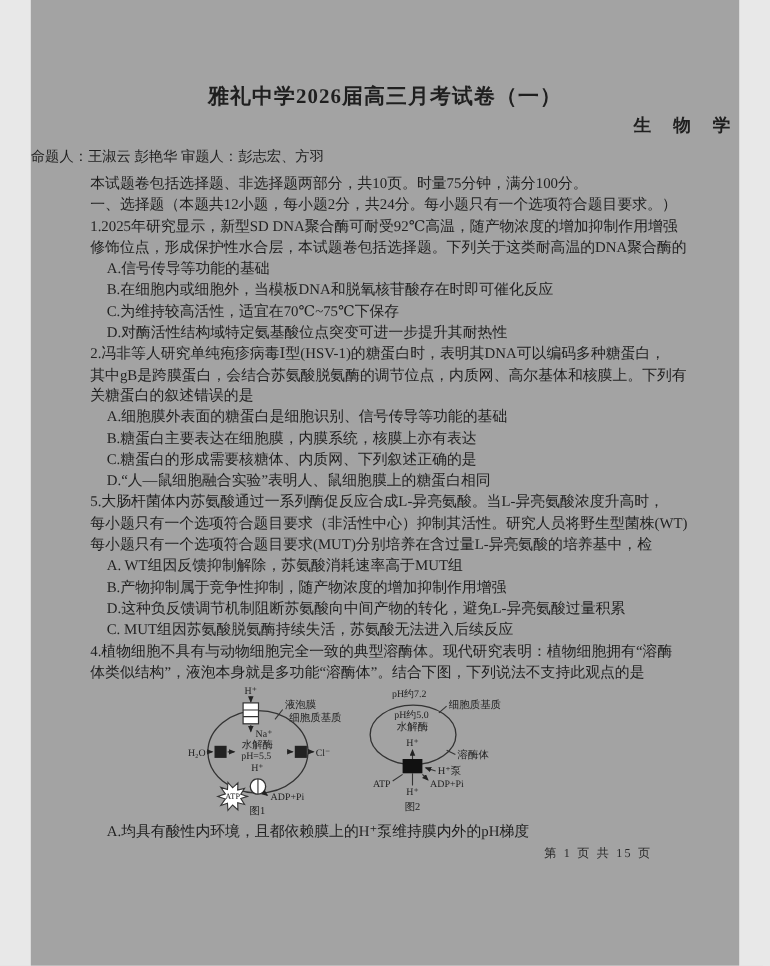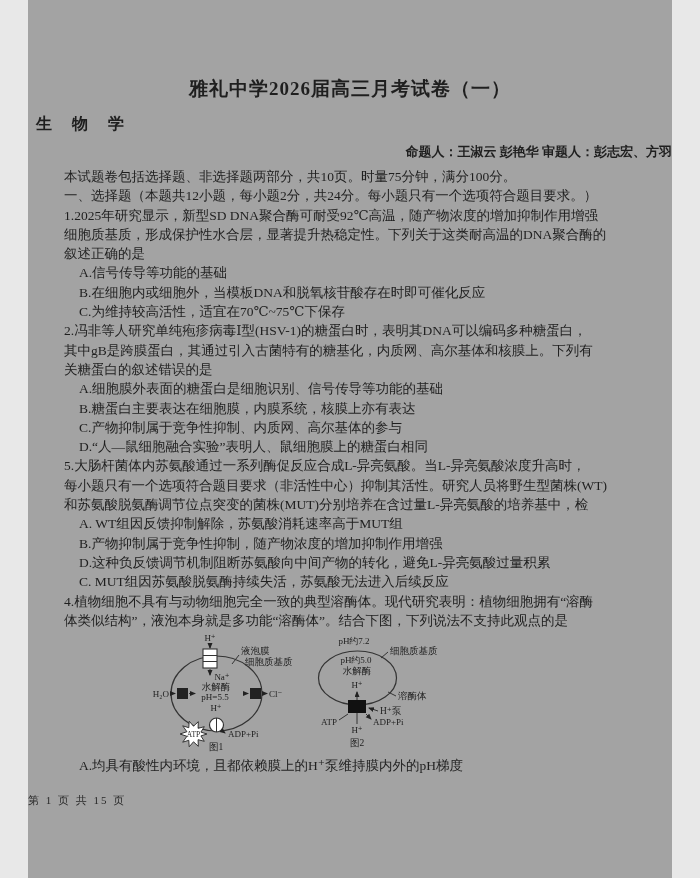--- a/index.html
+++ b/index.html
@@ -2,65 +2,65 @@
 <html><head>
 <meta charset="utf-8">
 <style>
   html,body{margin:0;padding:0;background:#e8e8e8;}
   .page{
     position:relative;width:644px;height:878px;background:#a3a3a3;
     color:#1f1f1f;font-family:"Liberation Serif","DejaVu Serif",serif;
     overflow:hidden;margin:0 auto;
   }
   .title{padding-top:76px;text-align:center;font-size:19px;line-height:26px;font-weight:bold;letter-spacing:1px;}
-  .subject{margin-top:12px;text-align:left;font-size:16px;font-weight:bold;letter-spacing:8px;text-indent:8px;}
-  .authors{margin-top:8px;text-align:right;font-size:13px;font-weight:bold;}
-  .body{margin:6px 40px 0 36px;font-size:13.5px;}
+  .subject{margin-top:2px;text-align:right;font-size:16px;font-weight:bold;letter-spacing:8px;text-indent:8px;}
+  .authors{margin-top:8px;text-align:left;font-size:13px;}
+  .body{margin:6px 40px 0 54px;font-size:13.5px;}
   .ln{height:19.3px;line-height:19.3px;white-space:nowrap;}
   .opt{padding-left:15px;}
   .figure-row{position:relative;height:126px;}
   .figure-row svg{position:absolute;left:55px;top:0;}
-  .footer{margin-top:18px;text-align:left;font-size:11px;letter-spacing:2px;padding-right:112px;color:#2a2a2a;}
+  .footer{margin-top:3px;text-align:right;font-size:11px;letter-spacing:2px;padding-right:79px;color:#2a2a2a;}
   svg text{font-family:"Liberation Serif","DejaVu Serif",serif;fill:#222;}
   svg .cjk{font-size:9.5px;}
   svg .lat{font-size:9px;}
   .shape{fill:none;stroke:#333;stroke-width:1.2;}
   .thin{stroke:#333;stroke-width:1;fill:none;}
 </style>
 </head>
 <body>
 
 <div class="page">
 
   <div class="title">雅礼中学2026届高三月考试卷（一）</div>
   <div class="subject">生 物 学</div>
   <div class="authors">命题人：王淑云 彭艳华 审题人：彭志宏、方羽</div>
 
   <div class="body">
     <div class="ln">本试题卷包括选择题、非选择题两部分，共10页。时量75分钟，满分100分。</div>
     <div class="ln">一、选择题（本题共12小题，每小题2分，共24分。每小题只有一个选项符合题目要求。）</div>
 
     <div class="ln">1.2025年研究显示，新型SD DNA聚合酶可耐受92℃高温，随产物浓度的增加抑制作用增强</div>
-    <div class="ln">细胞质基质，形成保护性水合层，显著提升热稳定性。下列关于这类耐高温的DNA聚合酶的</div>
-    <div class="ln">叙述正确的是</div>
+    <div class="ln">修饰位点，形成保护性水合层，本试题卷包括选择题。下列关于这类耐高温的DNA聚合酶的</div>
     <div class="ln opt">A.信号传导等功能的基础</div>
     <div class="ln opt">B.在细胞内或细胞外，当模板DNA和脱氧核苷酸存在时即可催化反应</div>
     <div class="ln opt">C.为维持较高活性，适宜在70℃~75℃下保存</div>
+    <div class="ln opt">D.对酶活性结构域特定氨基酸位点突变可进一步提升其耐热性</div>
 
     <div class="ln">2.冯非等人研究单纯疱疹病毒Ⅰ型(HSV-1)的糖蛋白时，表明其DNA可以编码多种糖蛋白，</div>
-    <div class="ln">其中gB是跨膜蛋白，其通过引入古菌特有的糖基化，内质网、高尔基体和核膜上。下列有</div>
+    <div class="ln">其中gB是跨膜蛋白，会结合苏氨酸脱氨酶的调节位点，内质网、高尔基体和核膜上。下列有</div>
     <div class="ln">关糖蛋白的叙述错误的是</div>
     <div class="ln opt">A.细胞膜外表面的糖蛋白是细胞识别、信号传导等功能的基础</div>
     <div class="ln opt">B.糖蛋白主要表达在细胞膜，内膜系统，核膜上亦有表达</div>
-    <div class="ln opt">C.产物抑制属于竞争性抑制、内质网、高尔基体的参与</div>
+    <div class="ln opt">C.糖蛋白的形成需要核糖体、内质网、下列叙述正确的是</div>
     <div class="ln opt">D.“人—鼠细胞融合实验”表明人、鼠细胞膜上的糖蛋白相同</div>
 
     <div class="ln">5.大肠杆菌体内苏氨酸通过一系列酶促反应合成L-异亮氨酸。当L-异亮氨酸浓度升高时，</div>
     <div class="ln">每小题只有一个选项符合题目要求（非活性中心）抑制其活性。研究人员将野生型菌株(WT)</div>
-    <div class="ln">和苏氨酸脱氨酶调节位点突变的菌株(MUT)分别培养在含过量L-异亮氨酸的培养基中，检</div>
+    <div class="ln">每小题只有一个选项符合题目要求(MUT)分别培养在含过量L-异亮氨酸的培养基中，检</div>
     <div class="ln opt">A. WT组因反馈抑制解除，苏氨酸消耗速率高于MUT组</div>
     <div class="ln opt">B.产物抑制属于竞争性抑制，随产物浓度的增加抑制作用增强</div>
     <div class="ln opt">D.这种负反馈调节机制阻断苏氨酸向中间产物的转化，避免L-异亮氨酸过量积累</div>
     <div class="ln opt">C. MUT组因苏氨酸脱氨酶持续失活，苏氨酸无法进入后续反应</div>
 
     <div class="ln">4.植物细胞不具有与动物细胞完全一致的典型溶酶体。现代研究表明：植物细胞拥有“溶酶</div>
     <div class="ln">体类似结构”，液泡本身就是多功能“溶酶体”。结合下图，下列说法不支持此观点的是</div>
 
     <div class="figure-row">
       <svg width="360" height="126" viewBox="0 0 360 126">

